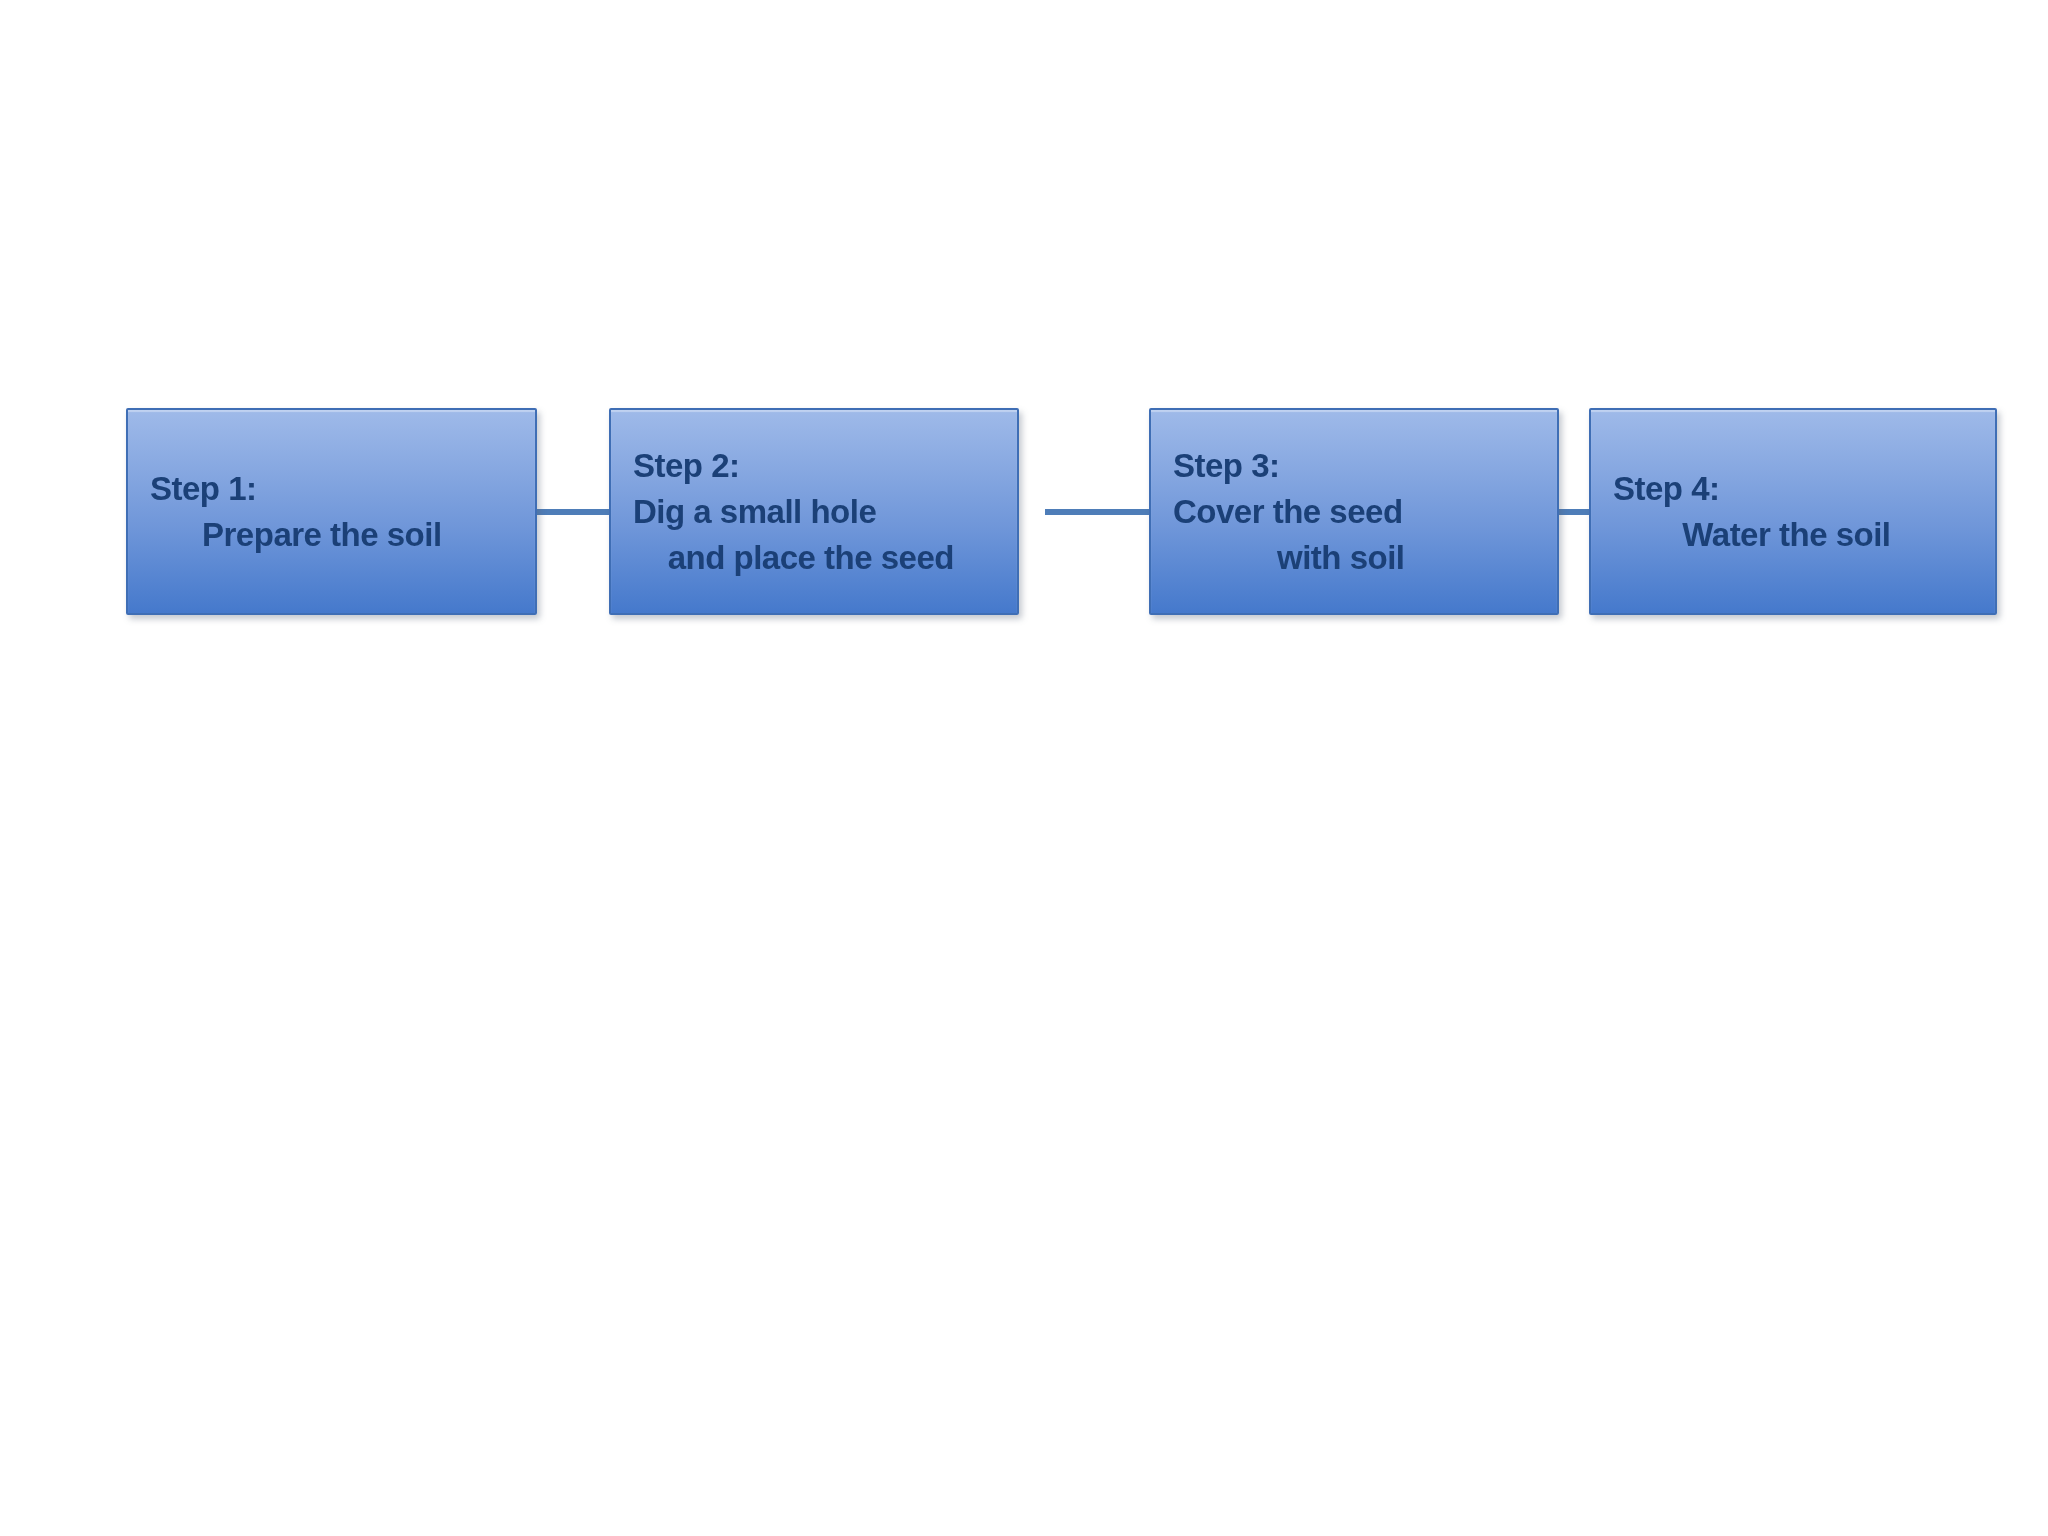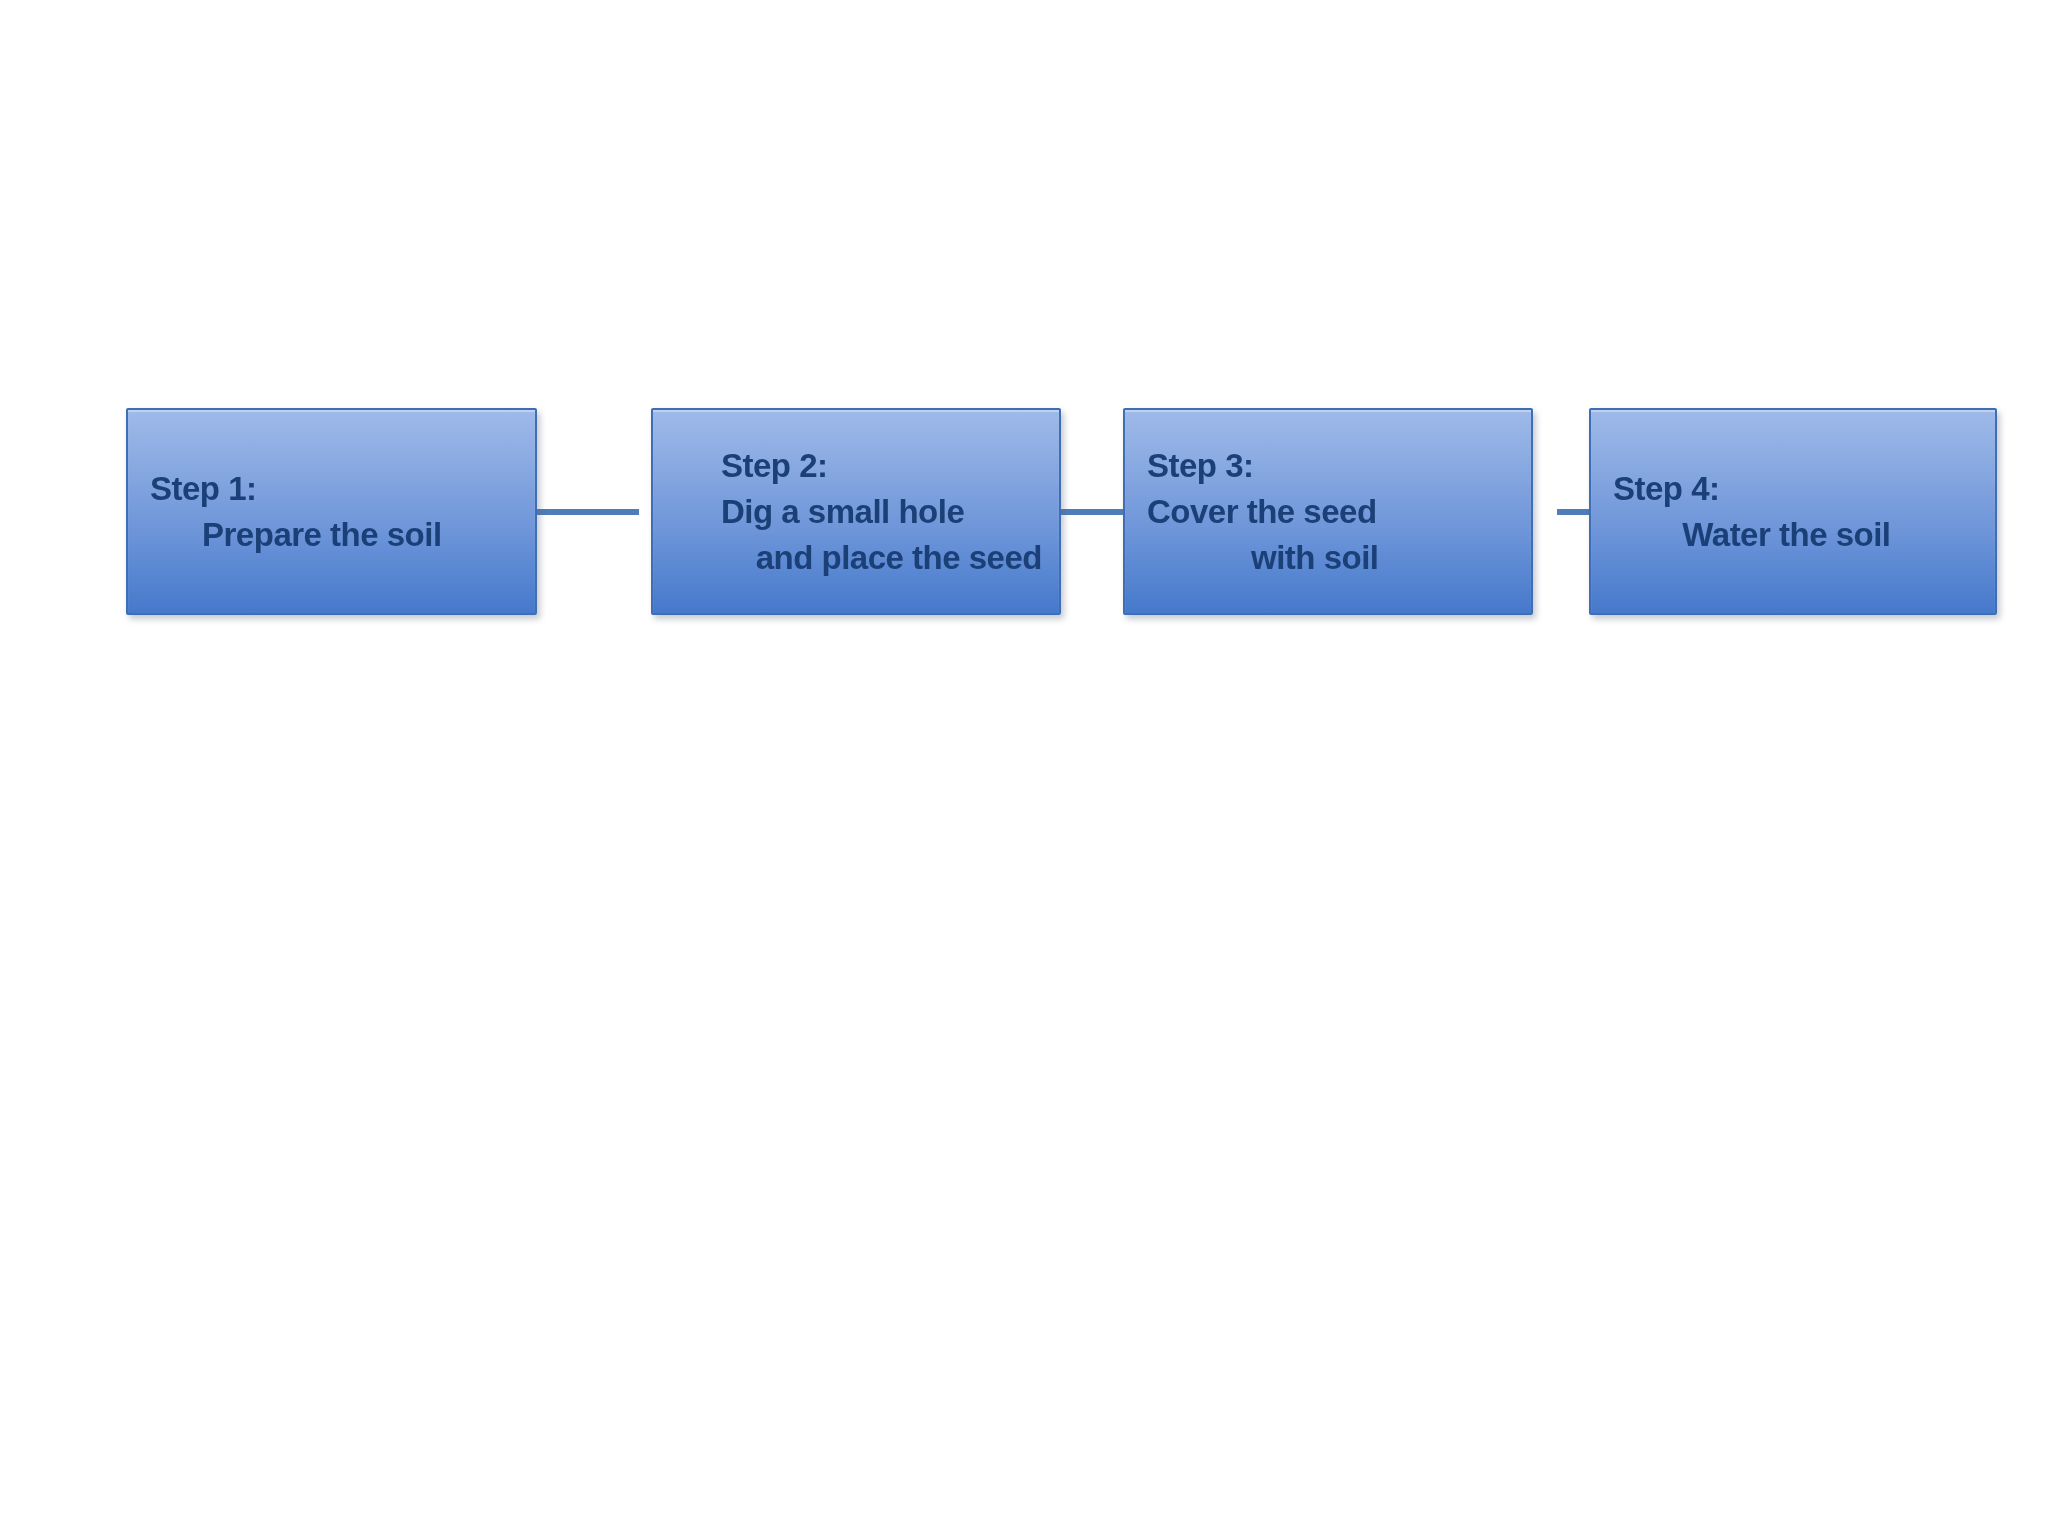--- a/index.html
+++ b/index.html
@@ -30,22 +30,22 @@
     height:207px;
     border:2px solid var(--box-border);
     border-radius:2px;
     background:linear-gradient(180deg, var(--box-top) 0%, var(--box-mid) 58%, var(--box-bottom) 100%);
     box-shadow:3px 4px 6px rgba(90,100,120,0.35), inset 0 2px 1px rgba(255,255,255,0.35);
     display:flex;
     align-items:center;
     z-index:2;
   }
   .step-box.b1{left:102px;width:411px;}
-  .step-box.b2{left:627px;width:410px;padding-left:46px;}
-  .step-box.b3{left:1099px;width:410px;}
+  .step-box.b2{left:585px;width:410px;}
+  .step-box.b3{left:1125px;width:410px;}
   .step-box.b4{left:1565px;width:408px;}
   .step-text{
     display:block;
     padding-left:22px;
     padding-right:8px;
     white-space:pre-wrap;
     font-size:33px;
     font-weight:bold;
     line-height:46px;
     letter-spacing:-0.5px;

